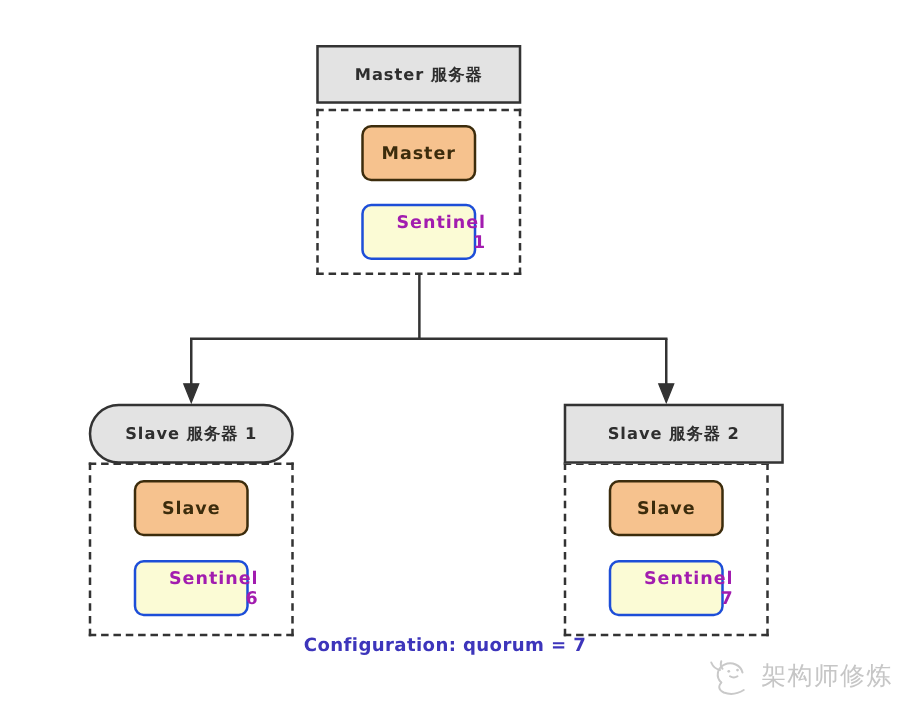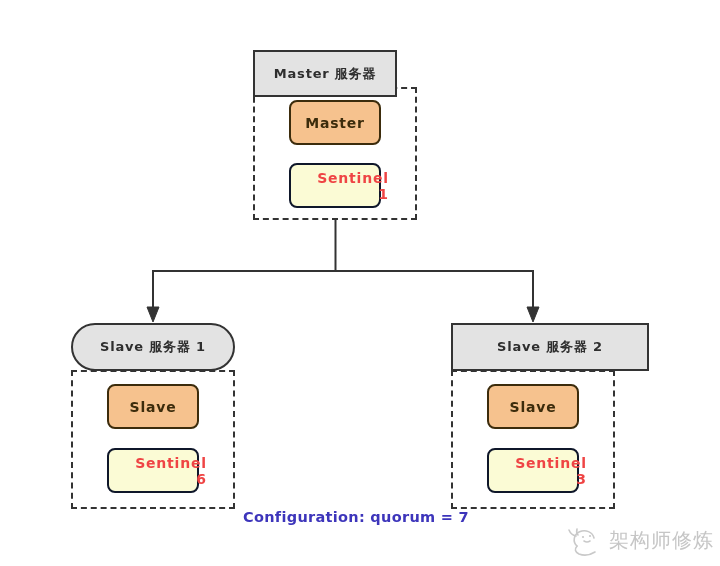--- a/index.html
+++ b/index.html
@@ -39,22 +39,22 @@
     z-index: 3;
     width: 92px; height: 45px; text-align: right;
   }
   .node.primary {
     background: #f6c28e;
     border: 2px solid #3c2c0c;
     color: #3c2c0c;
   }
   .node.sentinel {
     background: #fbfbd5;
-    border: 2px solid #0f172a;
-    color: #ef4444;
+    border: 2px solid #1d4ed8;
+    color: #a21caf;
     padding-left: 36px;
   }
 
   svg.connectors {
     position: absolute; left: 0; top: 0;
     width: 720px; height: 566px;
     z-index: 0;
     pointer-events: none;
   }
   svg.connectors line { stroke: #333333; stroke-width: 2; }
@@ -92,21 +92,21 @@
   <svg class="connectors" viewBox="0 0 720 566" xmlns="http://www.w3.org/2000/svg">
     <line x1="335.5" y1="220" x2="335.5" y2="271"></line>
     <line x1="152" y1="271" x2="534" y2="271"></line>
     <line x1="153" y1="271" x2="153" y2="309"></line>
     <line x1="533" y1="271" x2="533" y2="309"></line>
     <polygon points="153,322 147,307 159,307"></polygon>
     <polygon points="533,322 527,307 539,307"></polygon>
   </svg>
 
   <div class="abs server-body" style="left:253px; top:87px; width:164px; height:133px;"></div>
-  <div class="abs server-header" style="left:253px; top:50px; width:144px; height:47px;">
+  <div class="abs server-header" style="left:253px; top:36px; width:164px; height:47px;">
     <span>Master 服务器</span>
   </div>
   <div class="abs node primary" style="left:289px; top:100px;">
     <span>Master</span>
   </div>
   <div class="abs node sentinel" style="left:289px; top:163px;">
     <span>Sentinel 1</span>
   </div>
 
   <div class="abs server-body" style="left:71px; top:370px; width:164px; height:139px;"></div>
@@ -114,28 +114,28 @@
     <span>Slave 服务器 1</span>
   </div>
   <div class="abs node primary" style="left:107px; top:384px;">
     <span>Slave</span>
   </div>
   <div class="abs node sentinel" style="left:107px; top:448px;">
     <span>Sentinel 6</span>
   </div>
 
   <div class="abs server-body" style="left:451px; top:370px; width:164px; height:139px;"></div>
-  <div class="abs server-header" style="left:451px; top:323px; width:198px; height:48px;">
+  <div class="abs server-header" style="left:451px; top:323px; width:176px; height:48px;">
     <span>Slave 服务器 2</span>
   </div>
   <div class="abs node primary" style="left:487px; top:384px;">
     <span>Slave</span>
   </div>
   <div class="abs node sentinel" style="left:487px; top:448px;">
-    <span>Sentinel 3</span>
+    <span>Sentinel 7</span>
   </div>
 
   <div class="caption">Configuration: quorum = 7</div>
 
   <div class="watermark">
     <svg class="logo" viewBox="0 0 46 38" xmlns="http://www.w3.org/2000/svg" fill="none" stroke="#c9c9c9" stroke-width="1.6" stroke-linecap="round">
       <path d="M6 9 q2 5 7 6"></path>
       <path d="M14 8 q-1 4 1 6"></path>
       <path d="M31 17 a10 9 0 1 0 -17 8"></path>
       <path d="M14 25 q-4 5 2 8 q8 3 16 -2"></path>

